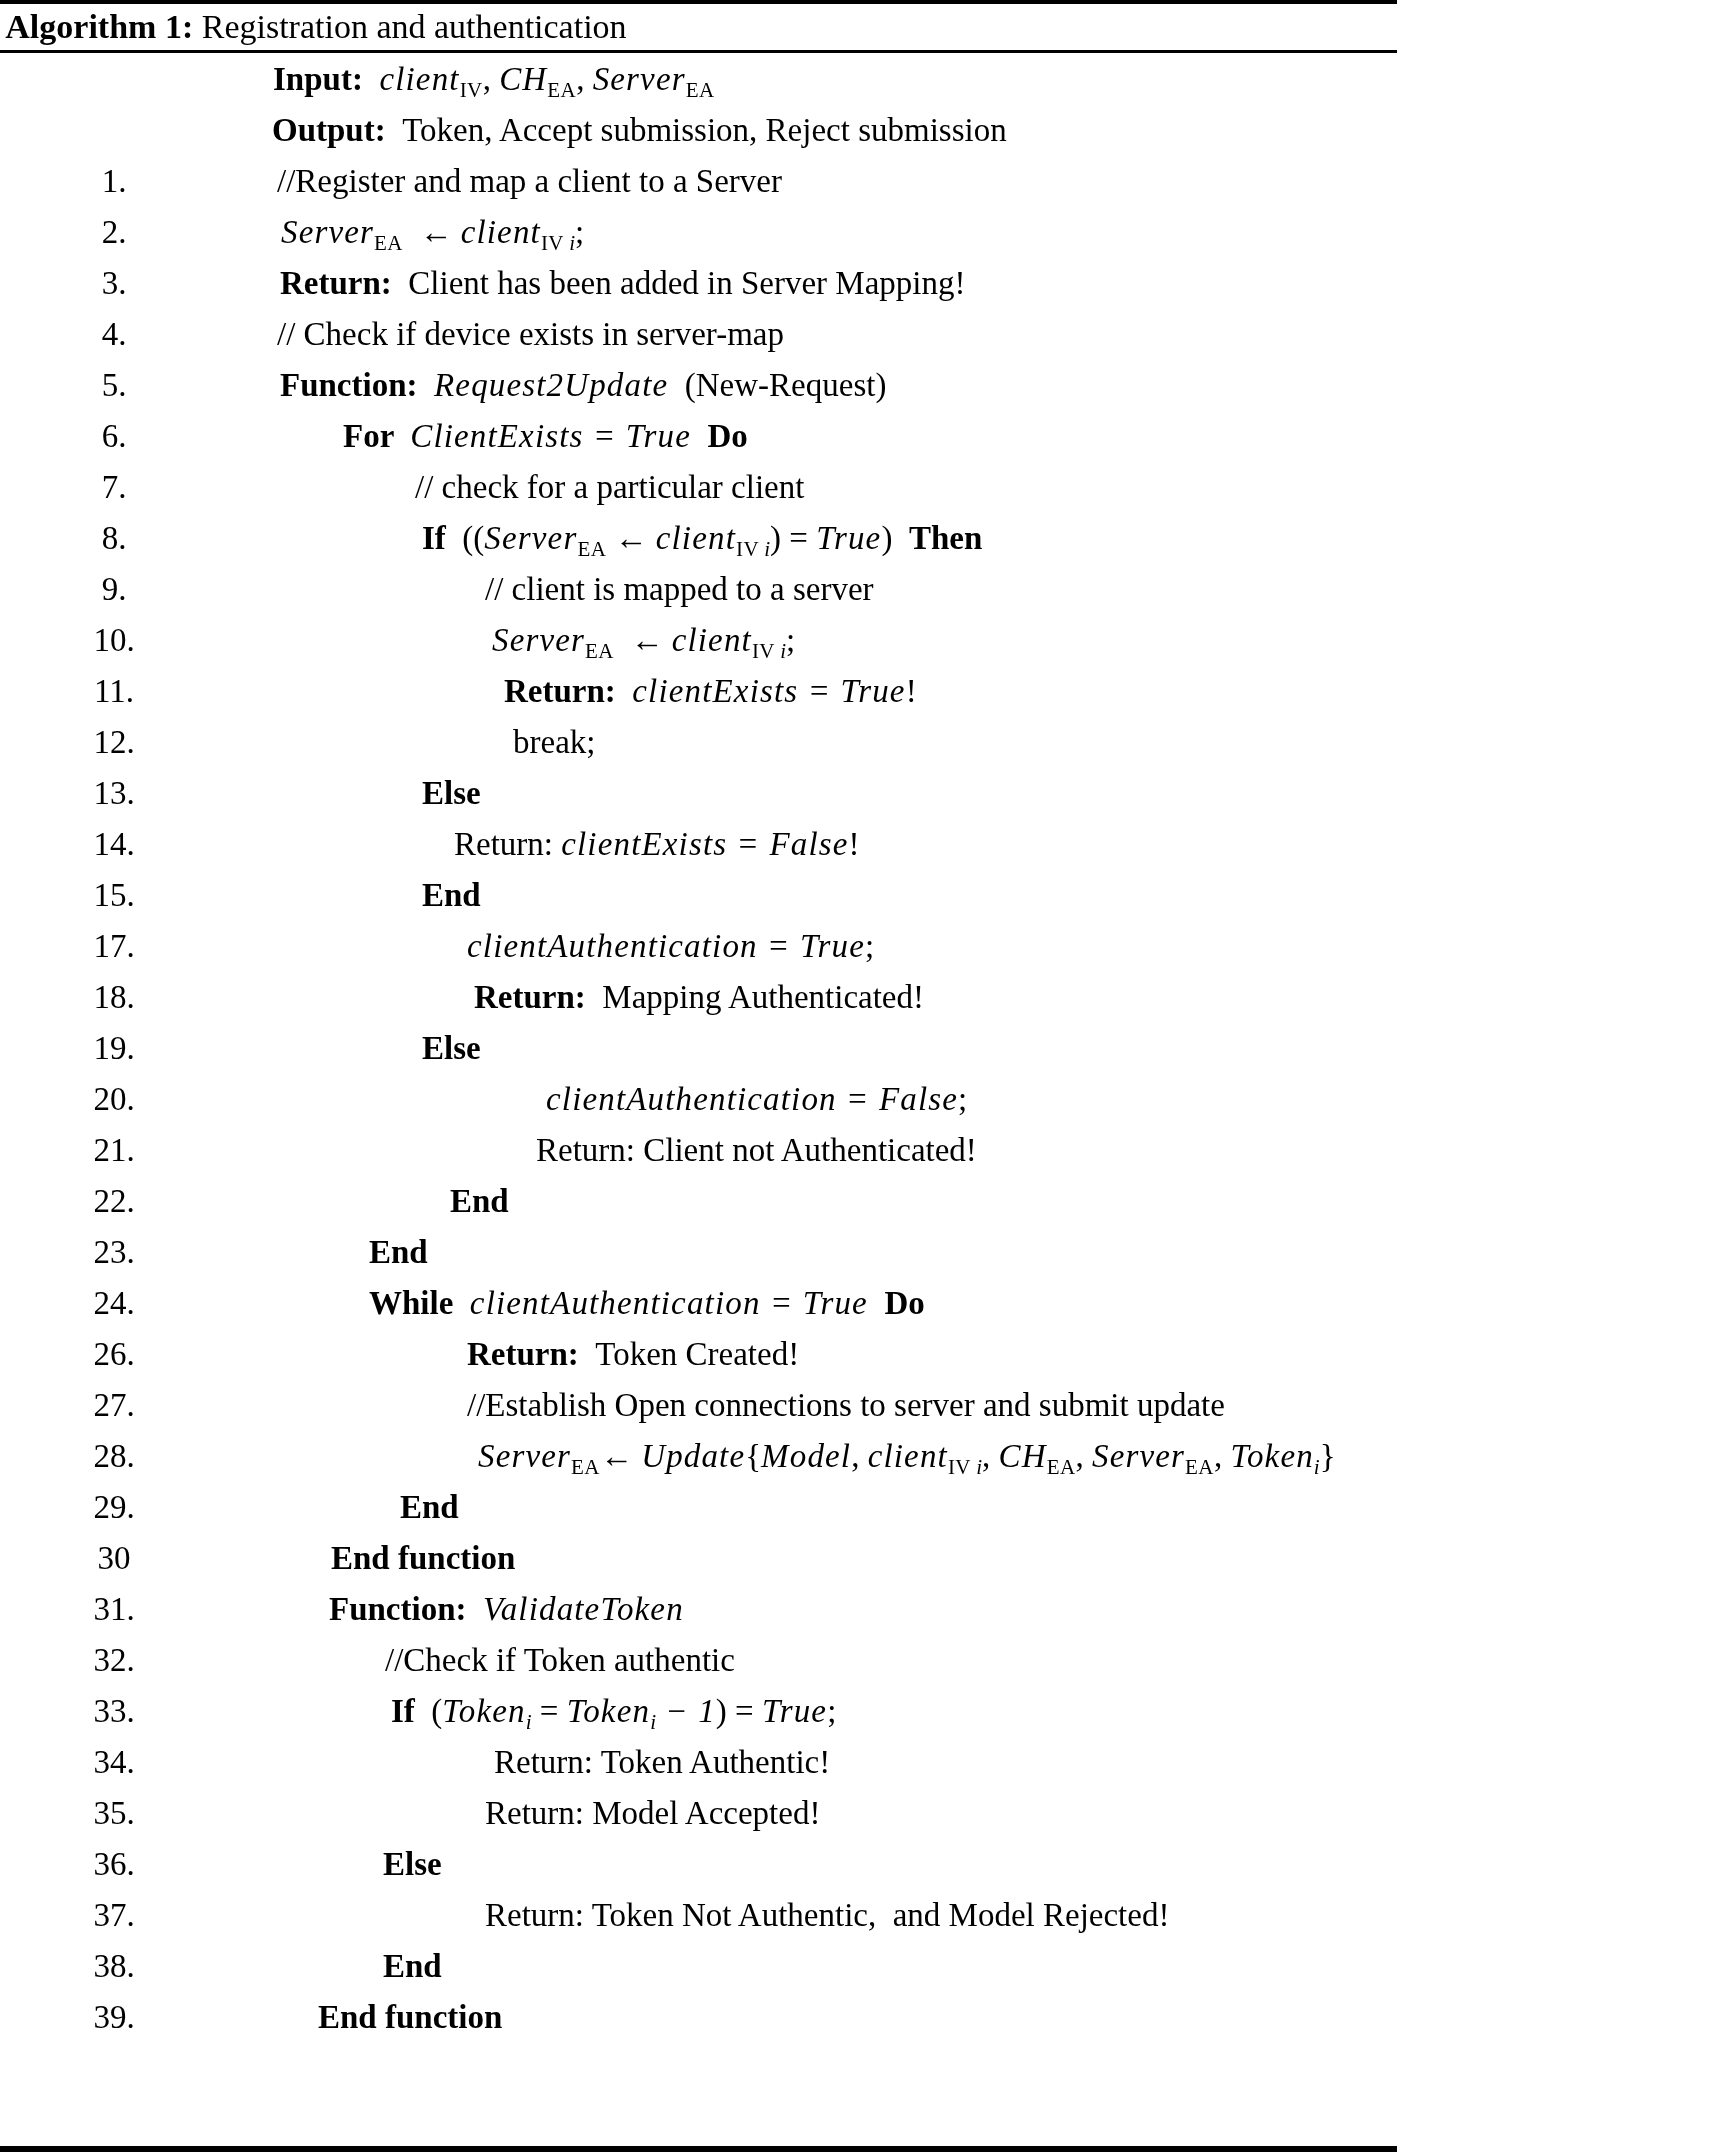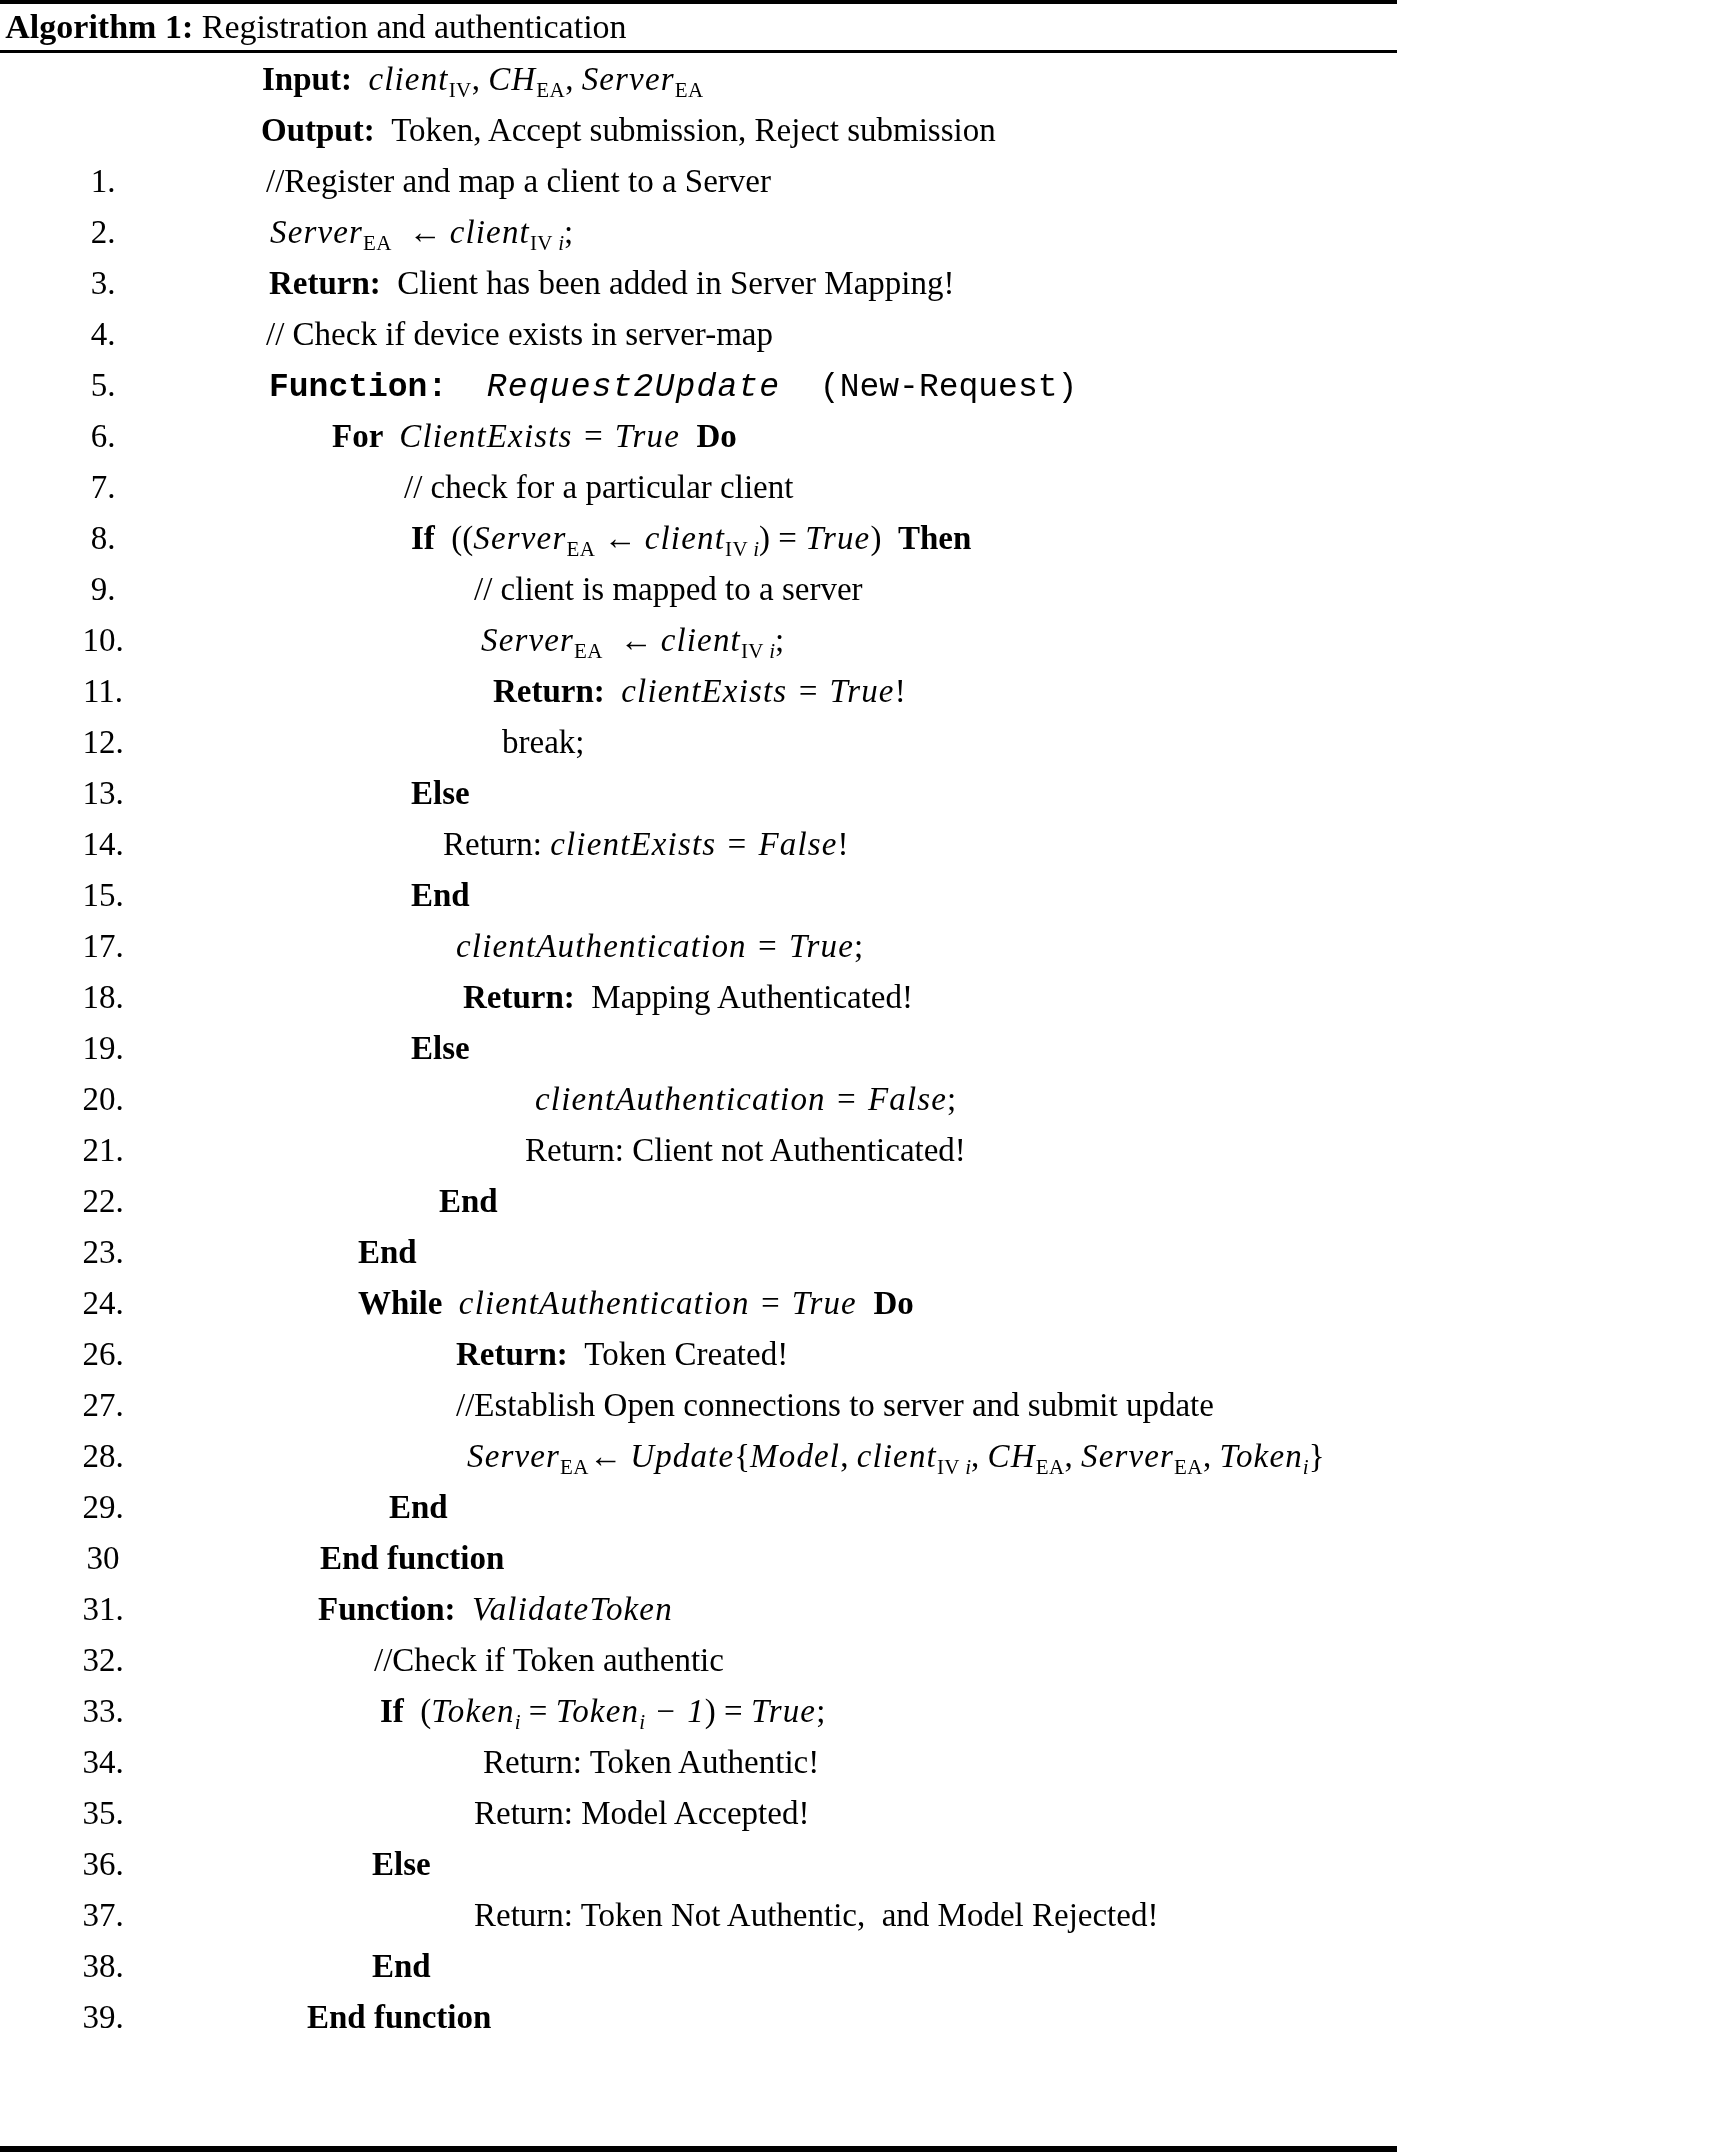--- a/index.html
+++ b/index.html
@@ -21,21 +21,21 @@
     height: 46px; line-height: 46px;
     font-size: 34px;
     white-space: pre;
   }
   .caption-label { font-weight: bold; }
   .rule-header {
     position: absolute; top: 50px; left: 0; width: 100%; height: 2.6px;
     background: #000000;
   }
   .algo-body {
-    position: absolute; top: 54px; left: 0; right: 0;
+    position: absolute; top: 54px; left: 11px; right: 0;
   }
   .algo-line {
     position: relative;
     height: 51px;
     line-height: 51px;
     font-size: 33px;
     white-space: pre;
   }
   .line-num {
     position: absolute;
@@ -70,21 +70,21 @@
   <div class="rule-top"></div>
   <div class="caption-row"><span class="caption-label">Algorithm 1:</span><span class="caption-title"> Registration and authentication</span></div>
   <div class="rule-header"></div>
   <div class="algo-body" id="algo-body">
       <div class="algo-line"><span class="line-num"></span><span class="line-text" style="margin-left: 262px;"><span class="seg-b">Input:  </span><span class="seg-m">client</span><span class="seg-sub">IV</span><span class="seg-r">, </span><span class="seg-m">CH</span><span class="seg-sub">EA</span><span class="seg-r">, </span><span class="seg-m">Server</span><span class="seg-sub">EA</span></span></div>
       <div class="algo-line"><span class="line-num"></span><span class="line-text" style="margin-left: 261px;"><span class="seg-b">Output:  </span><span class="seg-r">Token, Accept submission, Reject submission</span></span></div>
       <div class="algo-line"><span class="line-num">1.</span><span class="line-text" style="margin-left: 266px;"><span class="seg-r">//Register and map a client to a Server</span></span></div>
       <div class="algo-line"><span class="line-num">2.</span><span class="line-text" style="margin-left: 270px;"><span class="seg-m">Server</span><span class="seg-sub">EA</span><span class="seg-r">  ← </span><span class="seg-m">client</span><span class="seg-sub">IV </span><span class="seg-si">i</span><span class="seg-r">;</span></span></div>
       <div class="algo-line"><span class="line-num">3.</span><span class="line-text" style="margin-left: 269px;"><span class="seg-b">Return:  </span><span class="seg-r">Client has been added in Server Mapping!</span></span></div>
       <div class="algo-line"><span class="line-num">4.</span><span class="line-text" style="margin-left: 266px;"><span class="seg-r">// Check if device exists in server-map</span></span></div>
-      <div class="algo-line"><span class="line-num">5.</span><span class="line-text" style="margin-left: 269px; font-family: Liberation Mono, monospace;"><span class="seg-b">Function:  </span><span class="seg-m">Request2Update</span><span class="seg-r">  (New-Request)</span></span></div>
+      <div class="algo-line"><span class="line-num">5.</span><span class="line-text" style="margin-left: 269px;"><span class="seg-b">Function:  </span><span class="seg-m">Request2Update</span><span class="seg-r">  (New-Request)</span></span></div>
       <div class="algo-line"><span class="line-num">6.</span><span class="line-text" style="margin-left: 332px;"><span class="seg-b">For  </span><span class="seg-m">ClientExists = True</span><span class="seg-b">  Do</span></span></div>
       <div class="algo-line"><span class="line-num">7.</span><span class="line-text" style="margin-left: 404px;"><span class="seg-r">// check for a particular client</span></span></div>
       <div class="algo-line"><span class="line-num">8.</span><span class="line-text" style="margin-left: 411px;"><span class="seg-b">If  </span><span class="seg-r">((</span><span class="seg-m">Server</span><span class="seg-sub">EA</span><span class="seg-r"> ← </span><span class="seg-m">client</span><span class="seg-sub">IV </span><span class="seg-si">i</span><span class="seg-r">) = </span><span class="seg-m">True</span><span class="seg-r">)  </span><span class="seg-b">Then</span></span></div>
       <div class="algo-line"><span class="line-num">9.</span><span class="line-text" style="margin-left: 474px;"><span class="seg-r">// client is mapped to a server</span></span></div>
       <div class="algo-line"><span class="line-num">10.</span><span class="line-text" style="margin-left: 481px;"><span class="seg-m">Server</span><span class="seg-sub">EA</span><span class="seg-r">  ← </span><span class="seg-m">client</span><span class="seg-sub">IV </span><span class="seg-si">i</span><span class="seg-r">;</span></span></div>
       <div class="algo-line"><span class="line-num">11.</span><span class="line-text" style="margin-left: 493px;"><span class="seg-b">Return:  </span><span class="seg-m">clientExists = True</span><span class="seg-r">!</span></span></div>
       <div class="algo-line"><span class="line-num">12.</span><span class="line-text" style="margin-left: 502px;"><span class="seg-r">break;</span></span></div>
       <div class="algo-line"><span class="line-num">13.</span><span class="line-text" style="margin-left: 411px;"><span class="seg-b">Else</span></span></div>
       <div class="algo-line"><span class="line-num">14.</span><span class="line-text" style="margin-left: 443px;"><span class="seg-r">Return: </span><span class="seg-m">clientExists = False</span><span class="seg-r">!</span></span></div>
       <div class="algo-line"><span class="line-num">15.</span><span class="line-text" style="margin-left: 411px;"><span class="seg-b">End</span></span></div>

